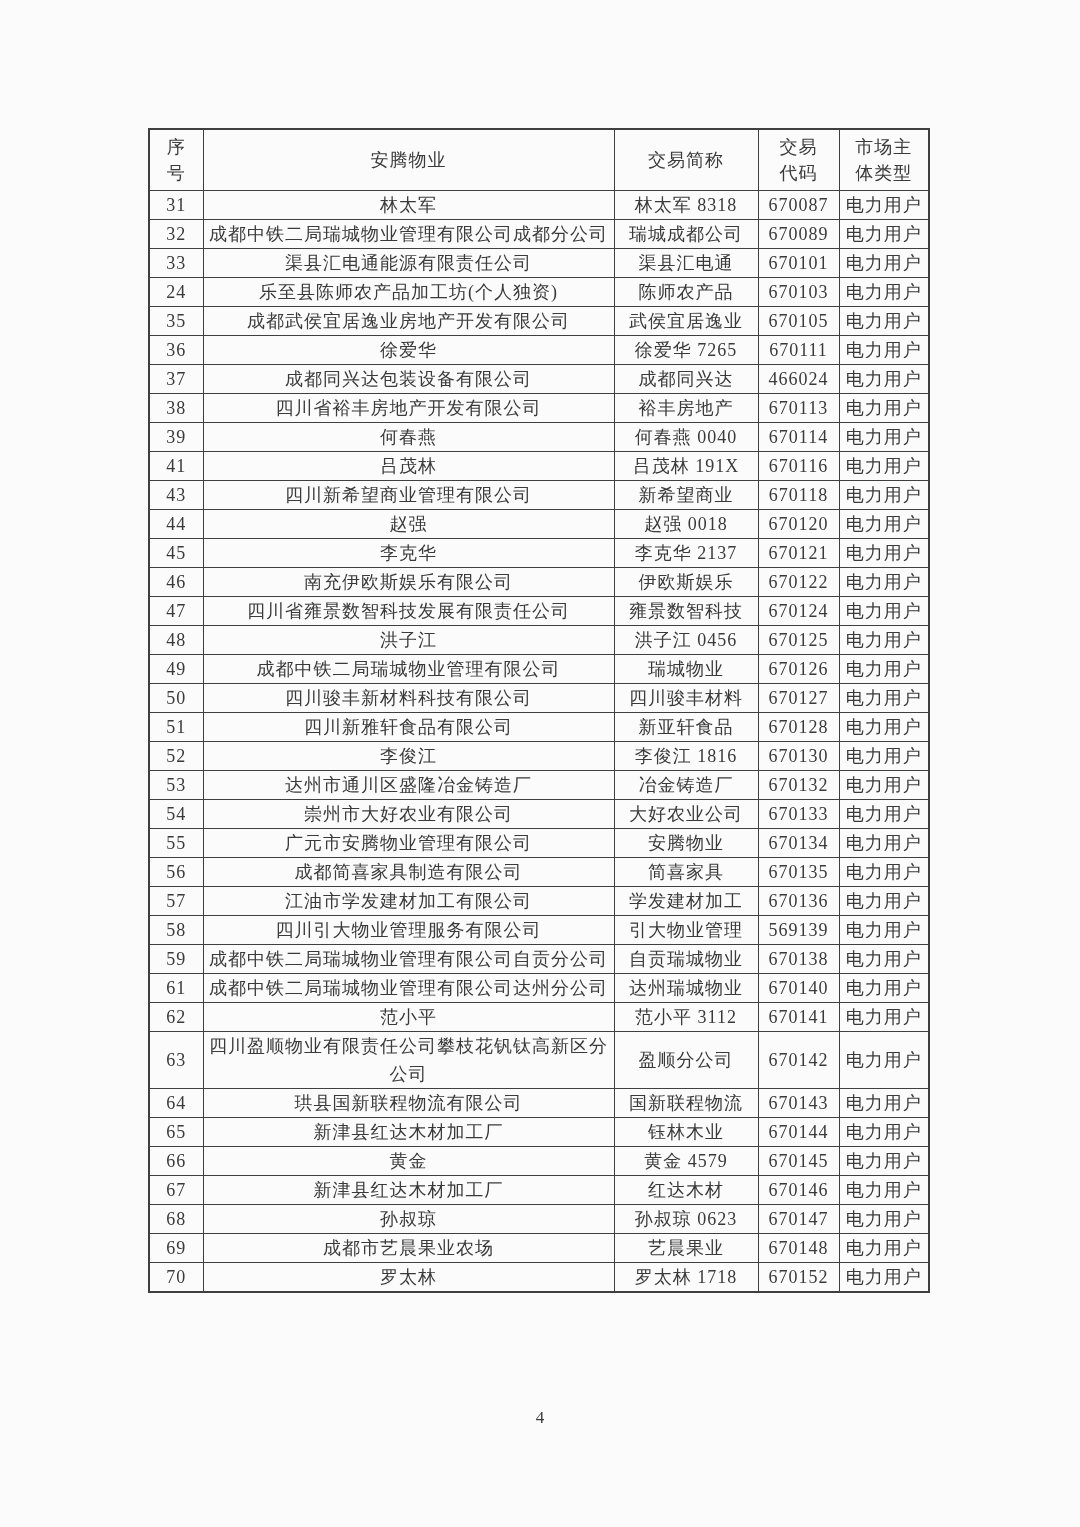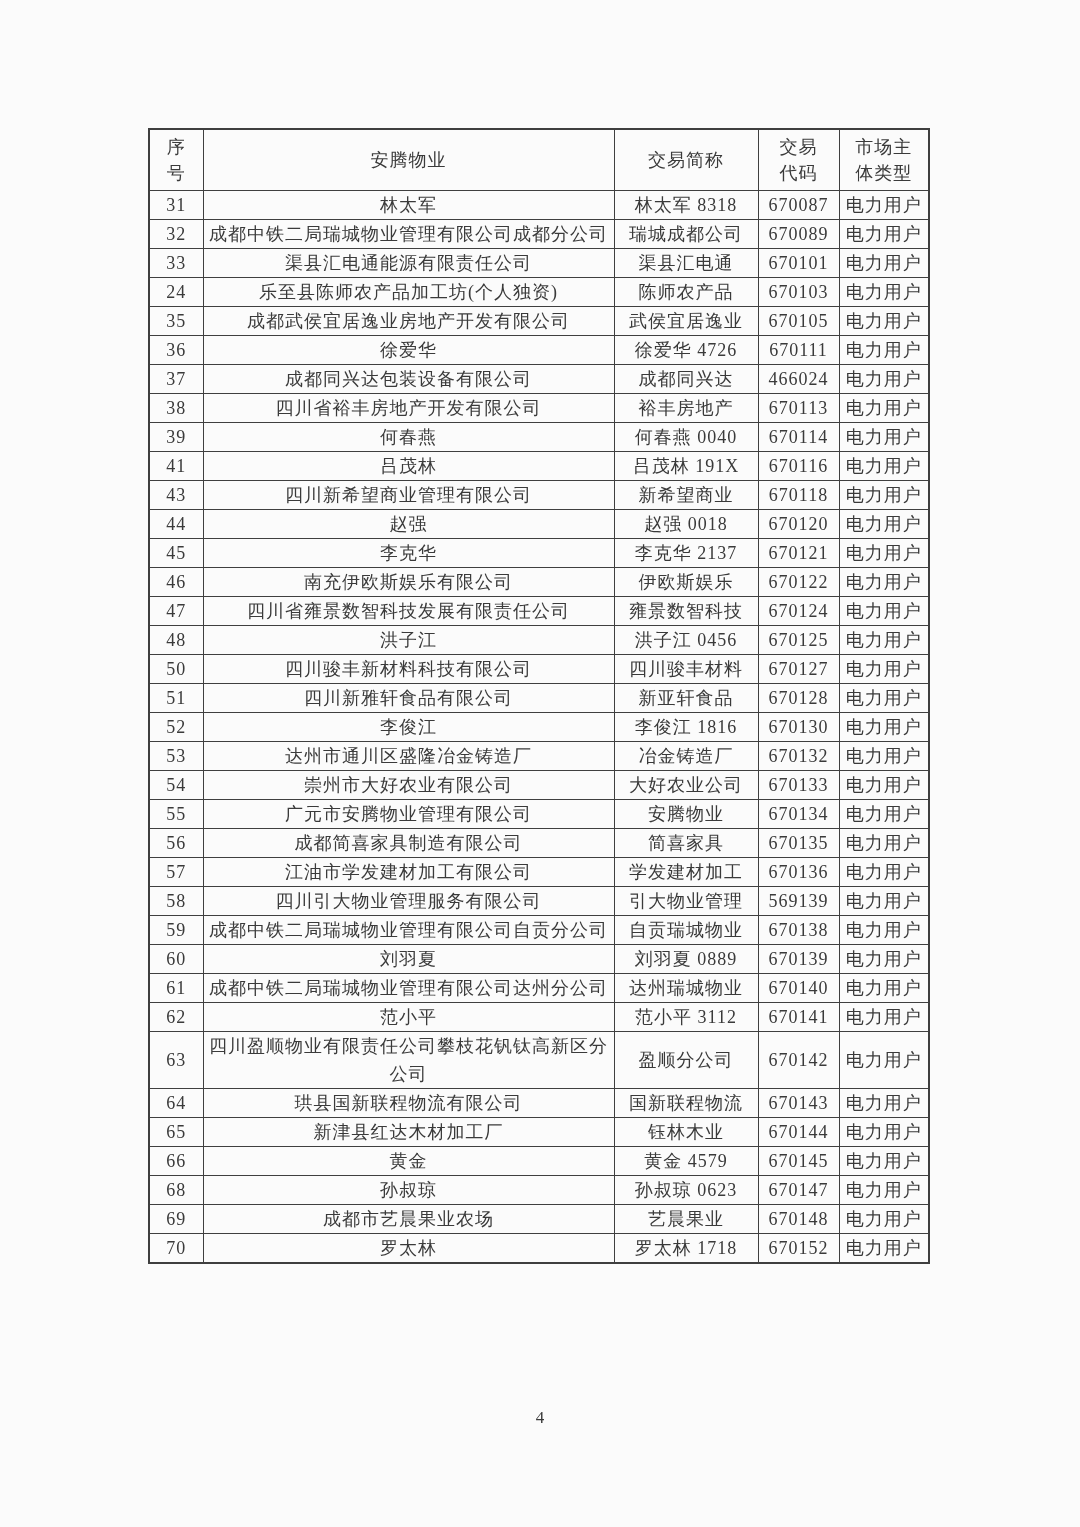--- a/index.html
+++ b/index.html
@@ -120,21 +120,21 @@
         <tr>
           <td class="num-cell">35</td>
           <td>成都武侯宜居逸业房地产开发有限公司</td>
           <td>武侯宜居逸业</td>
           <td class="num-cell">670105</td>
           <td>电力用户</td>
         </tr>
         <tr>
           <td class="num-cell">36</td>
           <td>徐爱华</td>
-          <td>徐爱华 4726</td>
+          <td>徐爱华 7265</td>
           <td class="num-cell">670111</td>
           <td>电力用户</td>
         </tr>
         <tr>
           <td class="num-cell">37</td>
           <td>成都同兴达包装设备有限公司</td>
           <td>成都同兴达</td>
           <td class="num-cell">466024</td>
           <td>电力用户</td>
         </tr>
@@ -195,20 +195,27 @@
           <td>电力用户</td>
         </tr>
         <tr>
           <td class="num-cell">48</td>
           <td>洪子江</td>
           <td>洪子江 0456</td>
           <td class="num-cell">670125</td>
           <td>电力用户</td>
         </tr>
         <tr>
+          <td class="num-cell">49</td>
+          <td>成都中铁二局瑞城物业管理有限公司</td>
+          <td>瑞城物业</td>
+          <td class="num-cell">670126</td>
+          <td>电力用户</td>
+        </tr>
+        <tr>
           <td class="num-cell">50</td>
           <td>四川骏丰新材料科技有限公司</td>
           <td>四川骏丰材料</td>
           <td class="num-cell">670127</td>
           <td>电力用户</td>
         </tr>
         <tr>
           <td class="num-cell">51</td>
           <td>四川新雅轩食品有限公司</td>
           <td>新亚轩食品</td>
@@ -265,27 +272,20 @@
           <td>电力用户</td>
         </tr>
         <tr>
           <td class="num-cell">59</td>
           <td>成都中铁二局瑞城物业管理有限公司自贡分公司</td>
           <td>自贡瑞城物业</td>
           <td class="num-cell">670138</td>
           <td>电力用户</td>
         </tr>
         <tr>
-          <td class="num-cell">60</td>
-          <td>刘羽夏</td>
-          <td>刘羽夏 0889</td>
-          <td class="num-cell">670139</td>
-          <td>电力用户</td>
-        </tr>
-        <tr>
           <td class="num-cell">61</td>
           <td>成都中铁二局瑞城物业管理有限公司达州分公司</td>
           <td>达州瑞城物业</td>
           <td class="num-cell">670140</td>
           <td>电力用户</td>
         </tr>
         <tr>
           <td class="num-cell">62</td>
           <td>范小平</td>
           <td>范小平 3112</td>
@@ -314,20 +314,27 @@
           <td>电力用户</td>
         </tr>
         <tr>
           <td class="num-cell">66</td>
           <td>黄金</td>
           <td>黄金 4579</td>
           <td class="num-cell">670145</td>
           <td>电力用户</td>
         </tr>
         <tr>
+          <td class="num-cell">67</td>
+          <td>新津县红达木材加工厂</td>
+          <td>红达木材</td>
+          <td class="num-cell">670146</td>
+          <td>电力用户</td>
+        </tr>
+        <tr>
           <td class="num-cell">68</td>
           <td>孙叔琼</td>
           <td>孙叔琼 0623</td>
           <td class="num-cell">670147</td>
           <td>电力用户</td>
         </tr>
         <tr>
           <td class="num-cell">69</td>
           <td>成都市艺晨果业农场</td>
           <td>艺晨果业</td>

